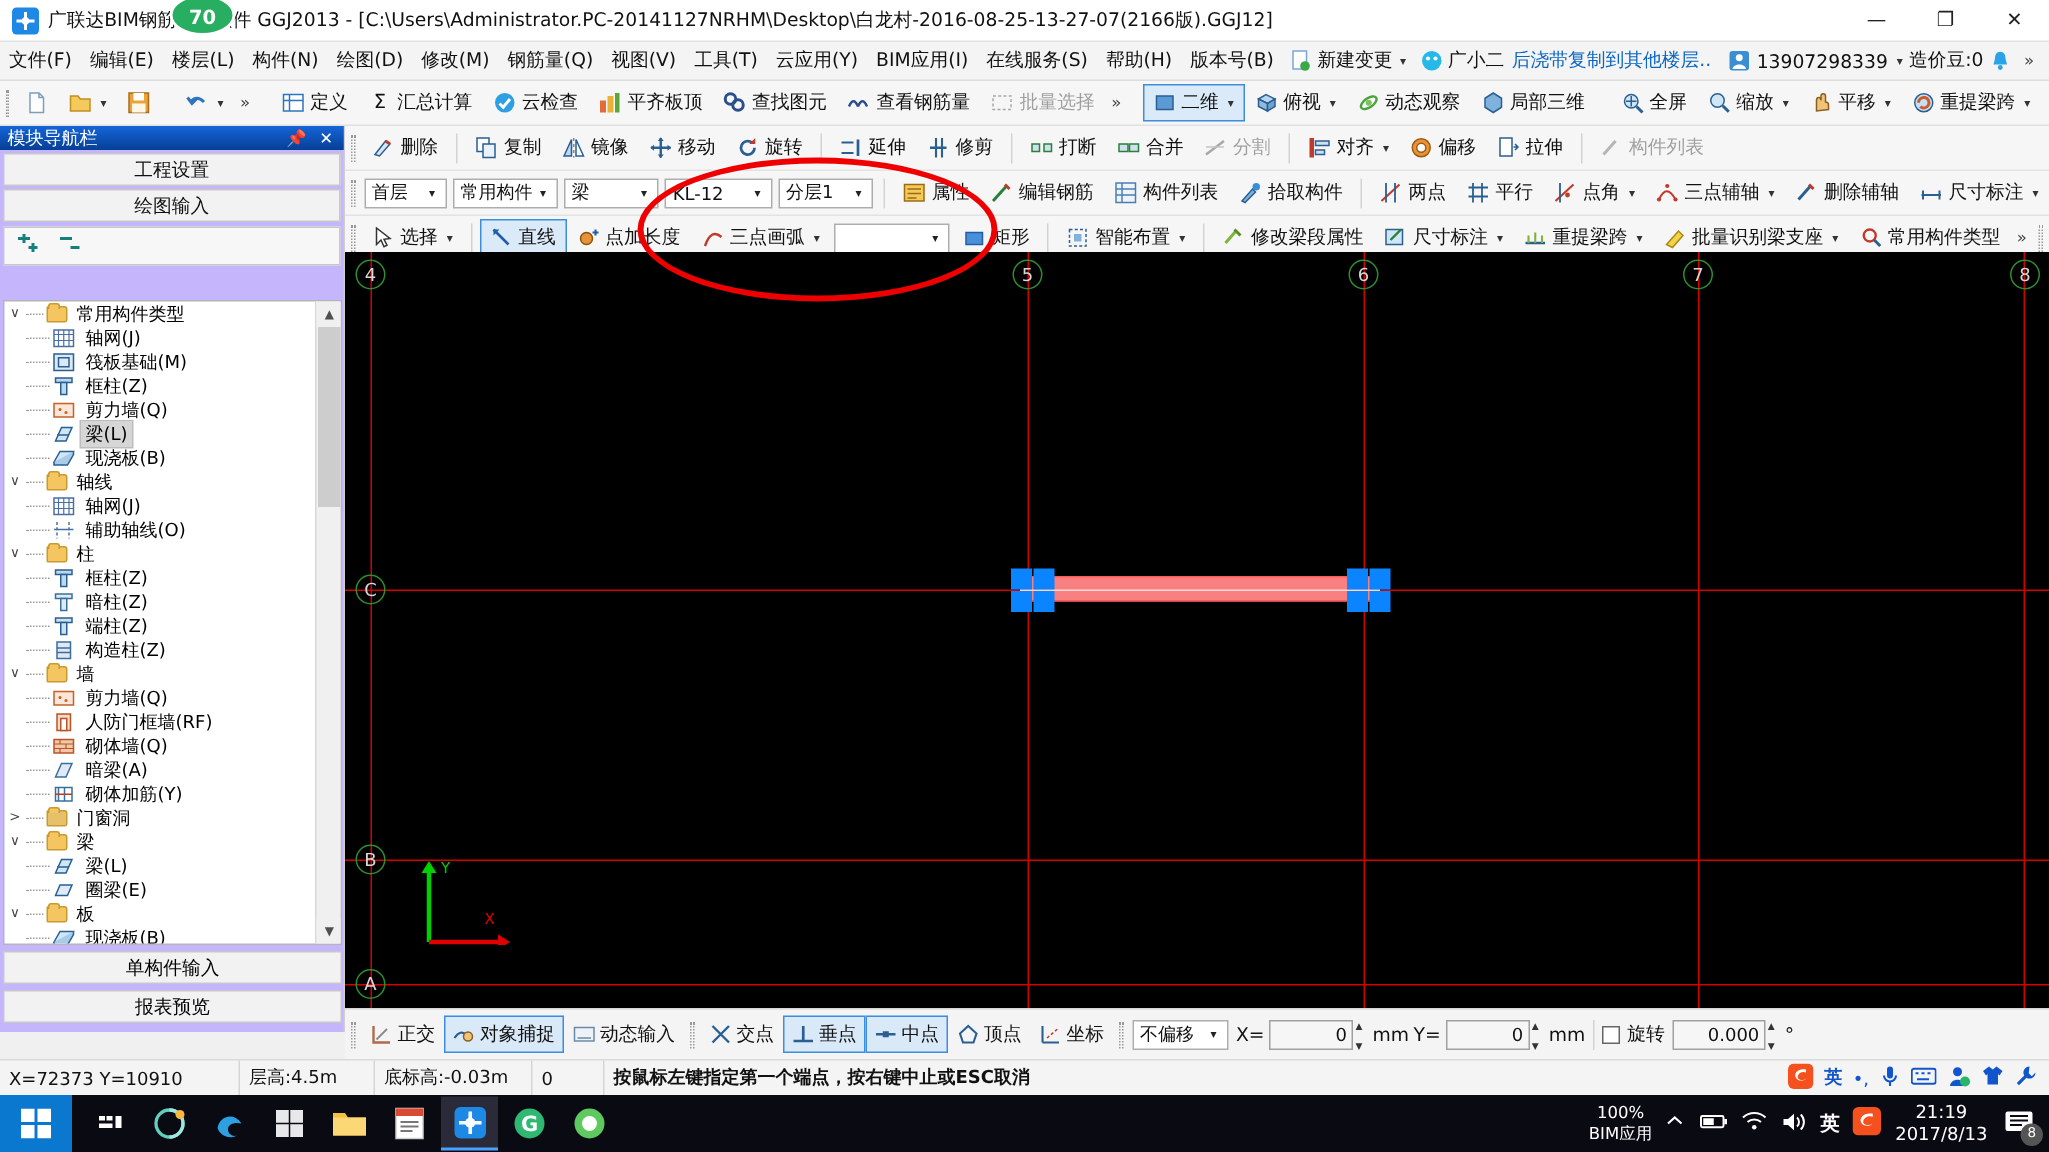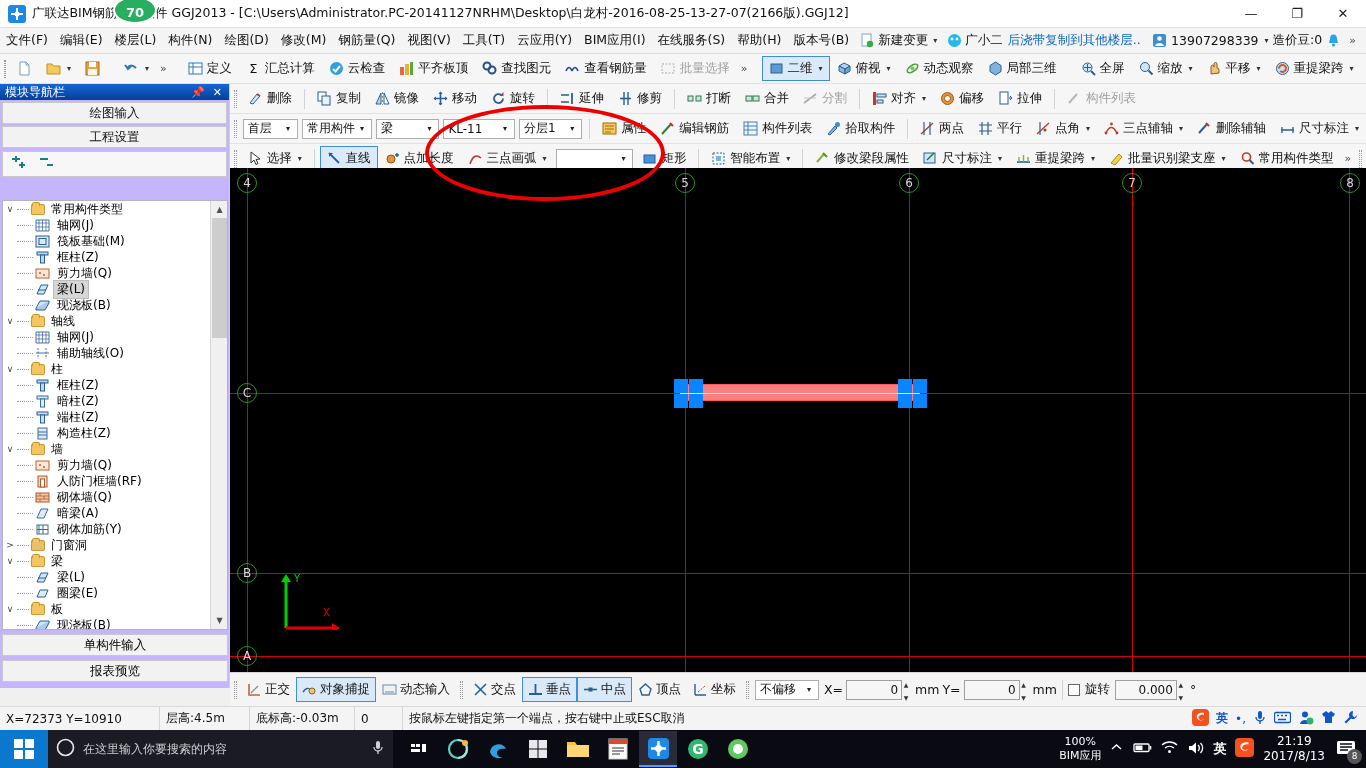--- a/index.html
+++ b/index.html
@@ -577,21 +577,21 @@
     </div>
     <div class="combo" style="width:76px;">
       <span class="cv">常用构件</span>
       <span class="ca">▾</span>
     </div>
     <div class="combo" style="width:76px;">
       <span class="cv">梁</span>
       <span class="ca">▾</span>
     </div>
     <div class="combo" style="width:86px;">
-      <span class="cv">KL-11</span>
+      <span class="cv">KL-12</span>
       <span class="ca">▾</span>
     </div>
     <div class="combo" style="width:76px;">
       <span class="cv">分层1</span>
       <span class="ca">▾</span>
     </div>
     <div class="vsep"></div>
     <div class="tbbtn">
       <span class="ico"><svg width="15" height="15" viewBox="0 0 15 15">
             <rect x="1" y="2" width="13" height="11" fill="#f6c95c" stroke="#9c6c12"></rect>
@@ -760,22 +760,22 @@
     <span class="chev" style="margin-left:auto;">»</span>
     <div class="grip"></div>
   </div>
 
   <div class="leftpanel">
     <div class="lp-header">
       <span class="t">模块导航栏</span>
       <span class="b">📌</span>
       <span class="b">✕</span>
     </div>
+    <div class="lp-bar">工程设置</div>
     <div class="lp-bar">绘图输入</div>
-    <div class="lp-bar">工程设置</div>
     <div class="lp-tools">
       <span>
         <svg width="18" height="14" viewBox="0 0 18 14">
             <path d="M1 3h8M5 0v6" stroke="#17807a" stroke-width="2"></path>
             <path d="M8 9h6M11 6v6" stroke="#17807a" stroke-width="2"></path>
           </svg>
       </span>
       <span>
         <svg width="18" height="14" viewBox="0 0 18 14">
             <path d="M1 3h8" stroke="#17807a" stroke-width="2"></path>
@@ -1158,21 +1158,21 @@
         </span>
     </div>
     <span style="margin-left:13px;">°</span>
   </div>
 
   <div class="infobar">
     <div class="ib-cell" style="width:160px;">X=72373  Y=10910</div>
     <div class="ib-cell" style="width:90px;">层高:4.5m</div>
     <div class="ib-cell" style="width:105px;">底标高:-0.03m</div>
     <div class="ib-cell" style="width:48px;">0</div>
-    <div class="ib-cell" style="border:none;">按鼠标左键指定第一个端点，按右键中止或ESC取消</div>
+    <div class="ib-cell" style="border:none;font-weight:bold;">按鼠标左键指定第一个端点，按右键中止或ESC取消</div>
     <div class="ib-tray">
       <span>
         <svg width="17" height="17" viewBox="0 0 17 17">
             <rect width="17" height="17" rx="4" fill="#f4511e"></rect>
             <path d="M12 4 C7 3 4 6 5 9 C6 12 11 12 12 10 C10 12 6 11 6.5 8.5 C7 6 10 5 12 6z" fill="#fff"></path>
           </svg>
       </span>
       <span style="color:#1155cc;font-weight:bold;">英</span>
       <span style="color:#1155cc;">•,</span>
       <span>
@@ -1210,34 +1210,20 @@
 
   <div class="taskbar">
     <div class="start">
       <svg width="20" height="20" viewBox="0 0 20 20">
           <rect x="0" y="0" width="9" height="9" fill="#fff"></rect>
           <rect x="11" y="0" width="9" height="9" fill="#fff"></rect>
           <rect x="0" y="11" width="9" height="9" fill="#fff"></rect>
           <rect x="11" y="11" width="9" height="9" fill="#fff"></rect>
         </svg>
     </div>
-    <div class="tb-search">
-      <span>
-        <svg width="19" height="19" viewBox="0 0 19 19">
-            <circle cx="9.5" cy="9.5" r="8" fill="none" stroke="#e8e8e8" stroke-width="1.6"></circle>
-          </svg>
-      </span>
-      <span>在这里输入你要搜索的内容</span>
-      <span style="margin-left:auto;">
-        <svg width="14" height="16" viewBox="0 0 14 16">
-            <rect x="5" y="1" width="4" height="8" rx="2" fill="#d0d0d0"></rect>
-            <path d="M3 7 a4 4 0 0 0 8 0" stroke="#d0d0d0" fill="none" stroke-width="1.3"></path>
-            <path d="M7 11v3" stroke="#d0d0d0" stroke-width="1.3"></path>
-      </svg></span>
-    </div>
     <div class="tb-apps">
       <div class="appico">
         <svg width="22" height="22" viewBox="0 0 22 22">
             <path d="M4 6 h4 v3 h-4z M9 6 h4 v3 h-4z M4 11 h9 v3 h-9z M15 6 h4 v8 h-4z" fill="#fff"></path>
           </svg>
       </div>
       <div class="appico">
         <svg width="24" height="24" viewBox="0 0 24 24">
             <circle cx="12" cy="12" r="9" fill="none" stroke="#5fd0c0" stroke-width="2.2"></circle>
             <path d="M12 3 a9 9 0 0 1 0 18" stroke="#9ee8dd" stroke-width="2.2" fill="none"></path>

